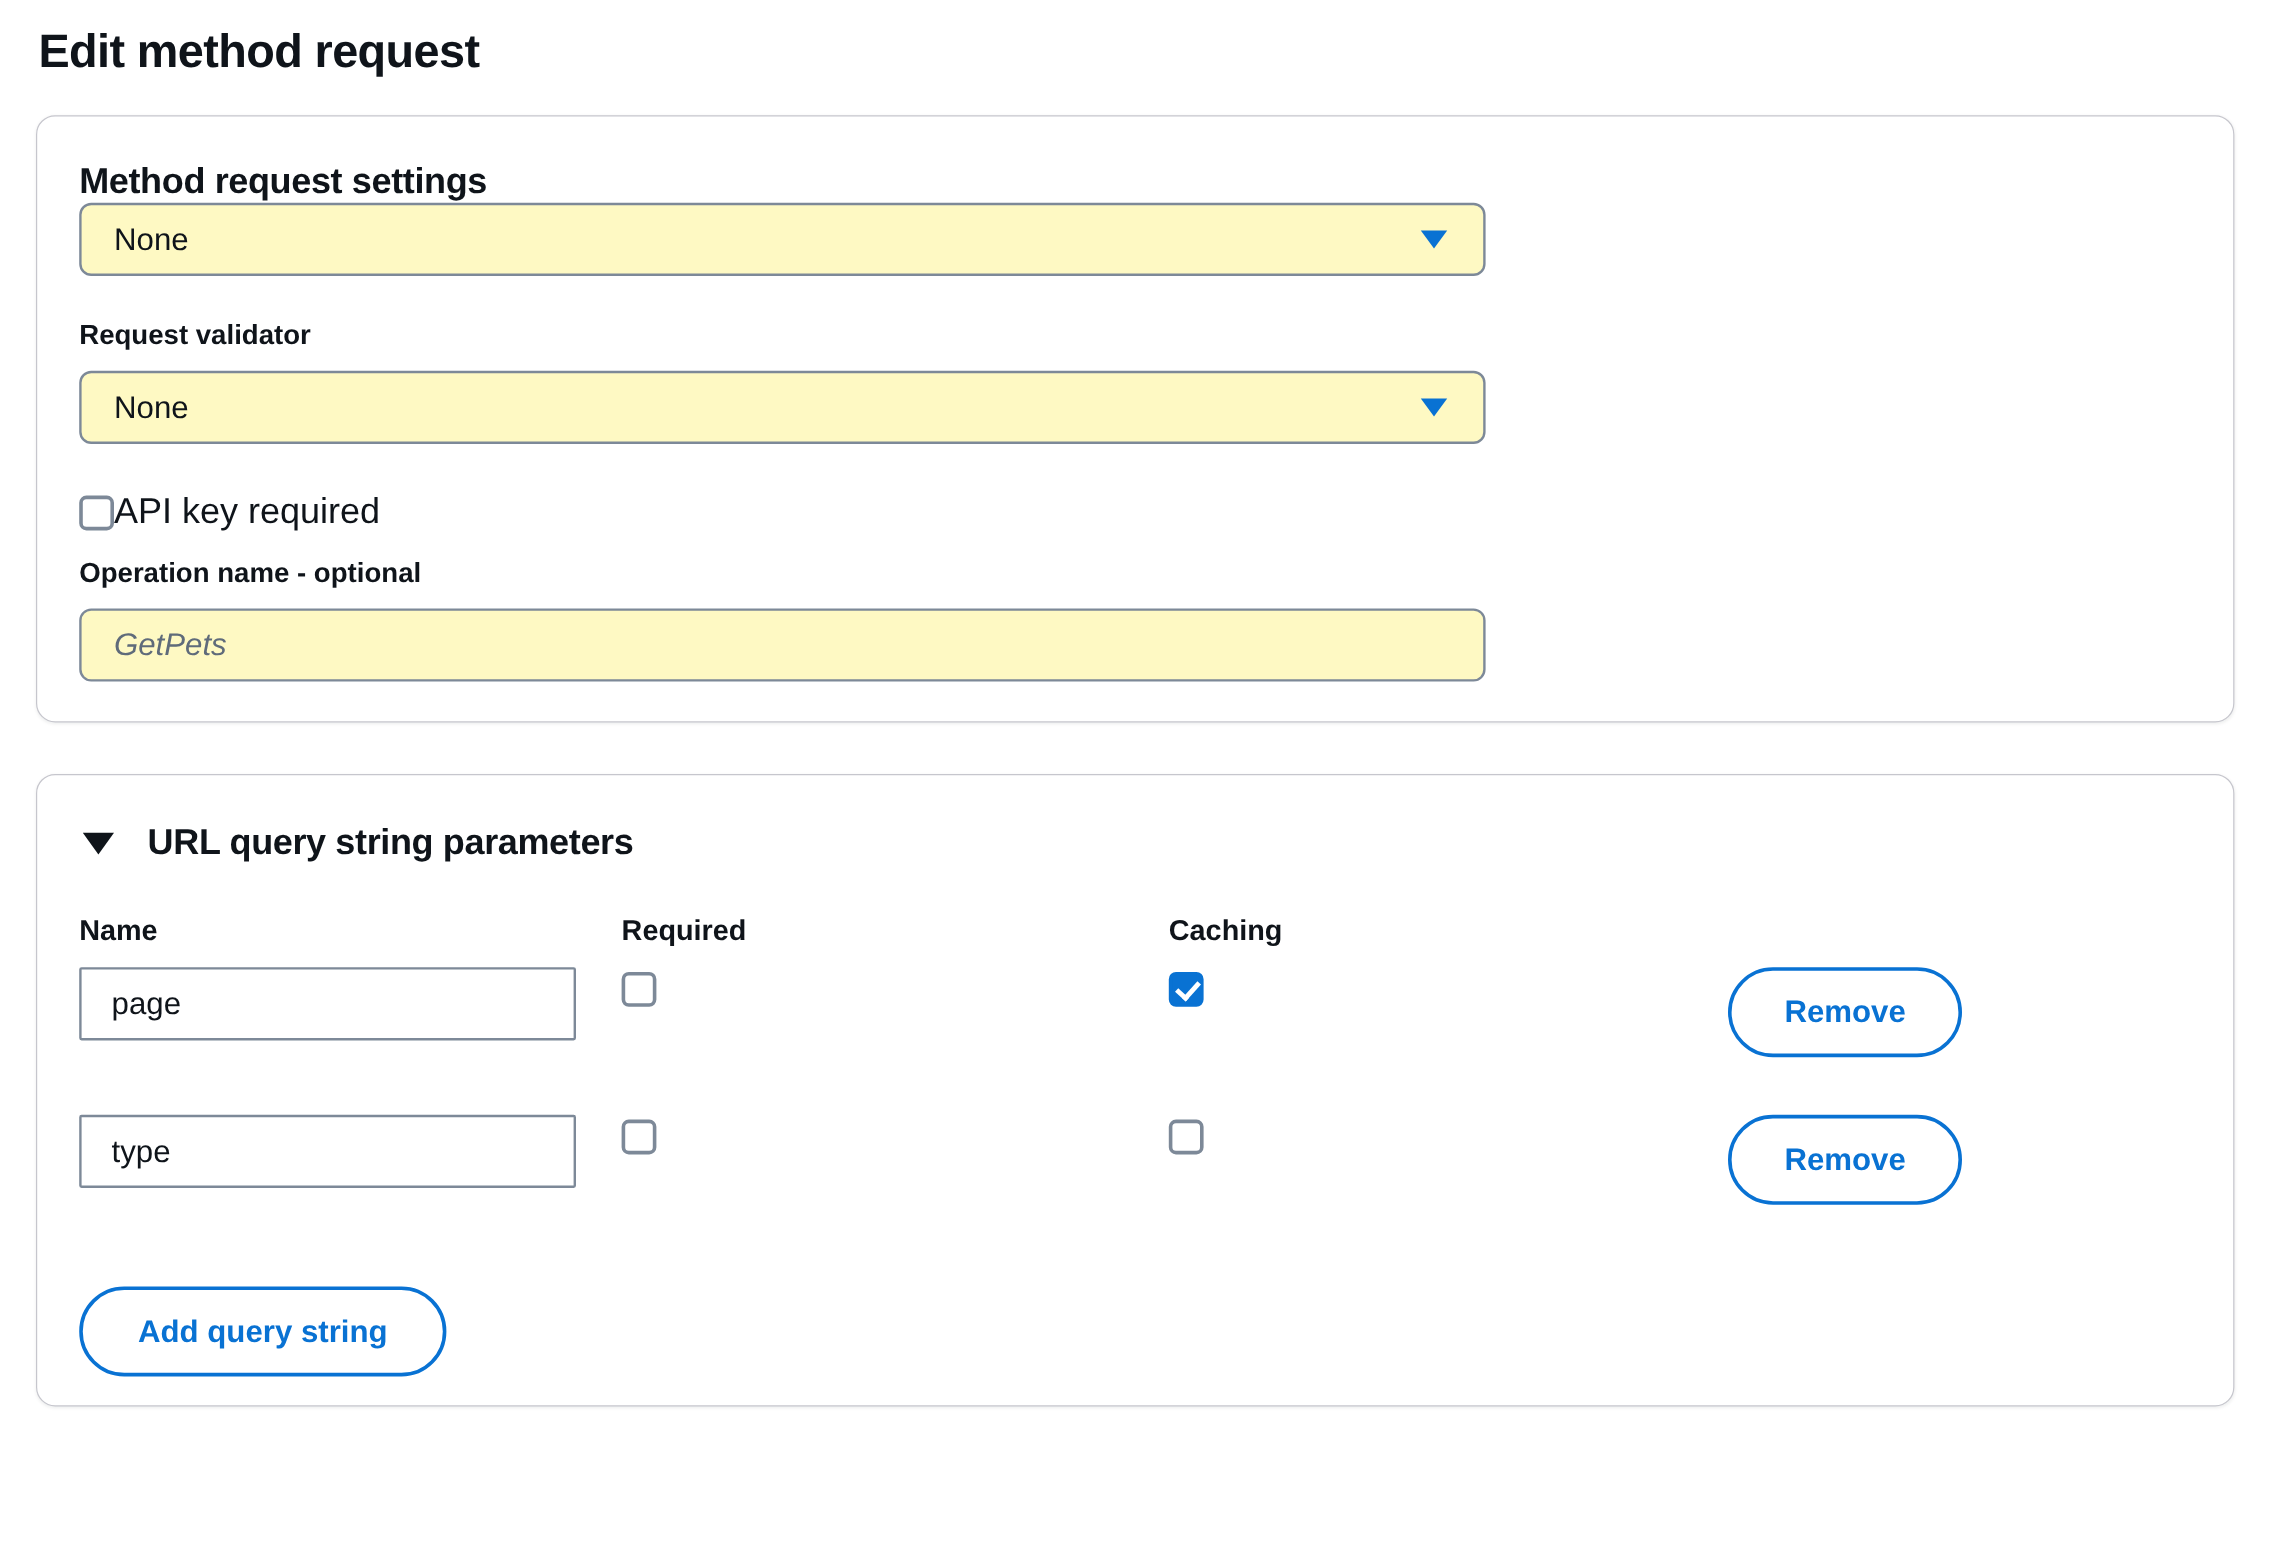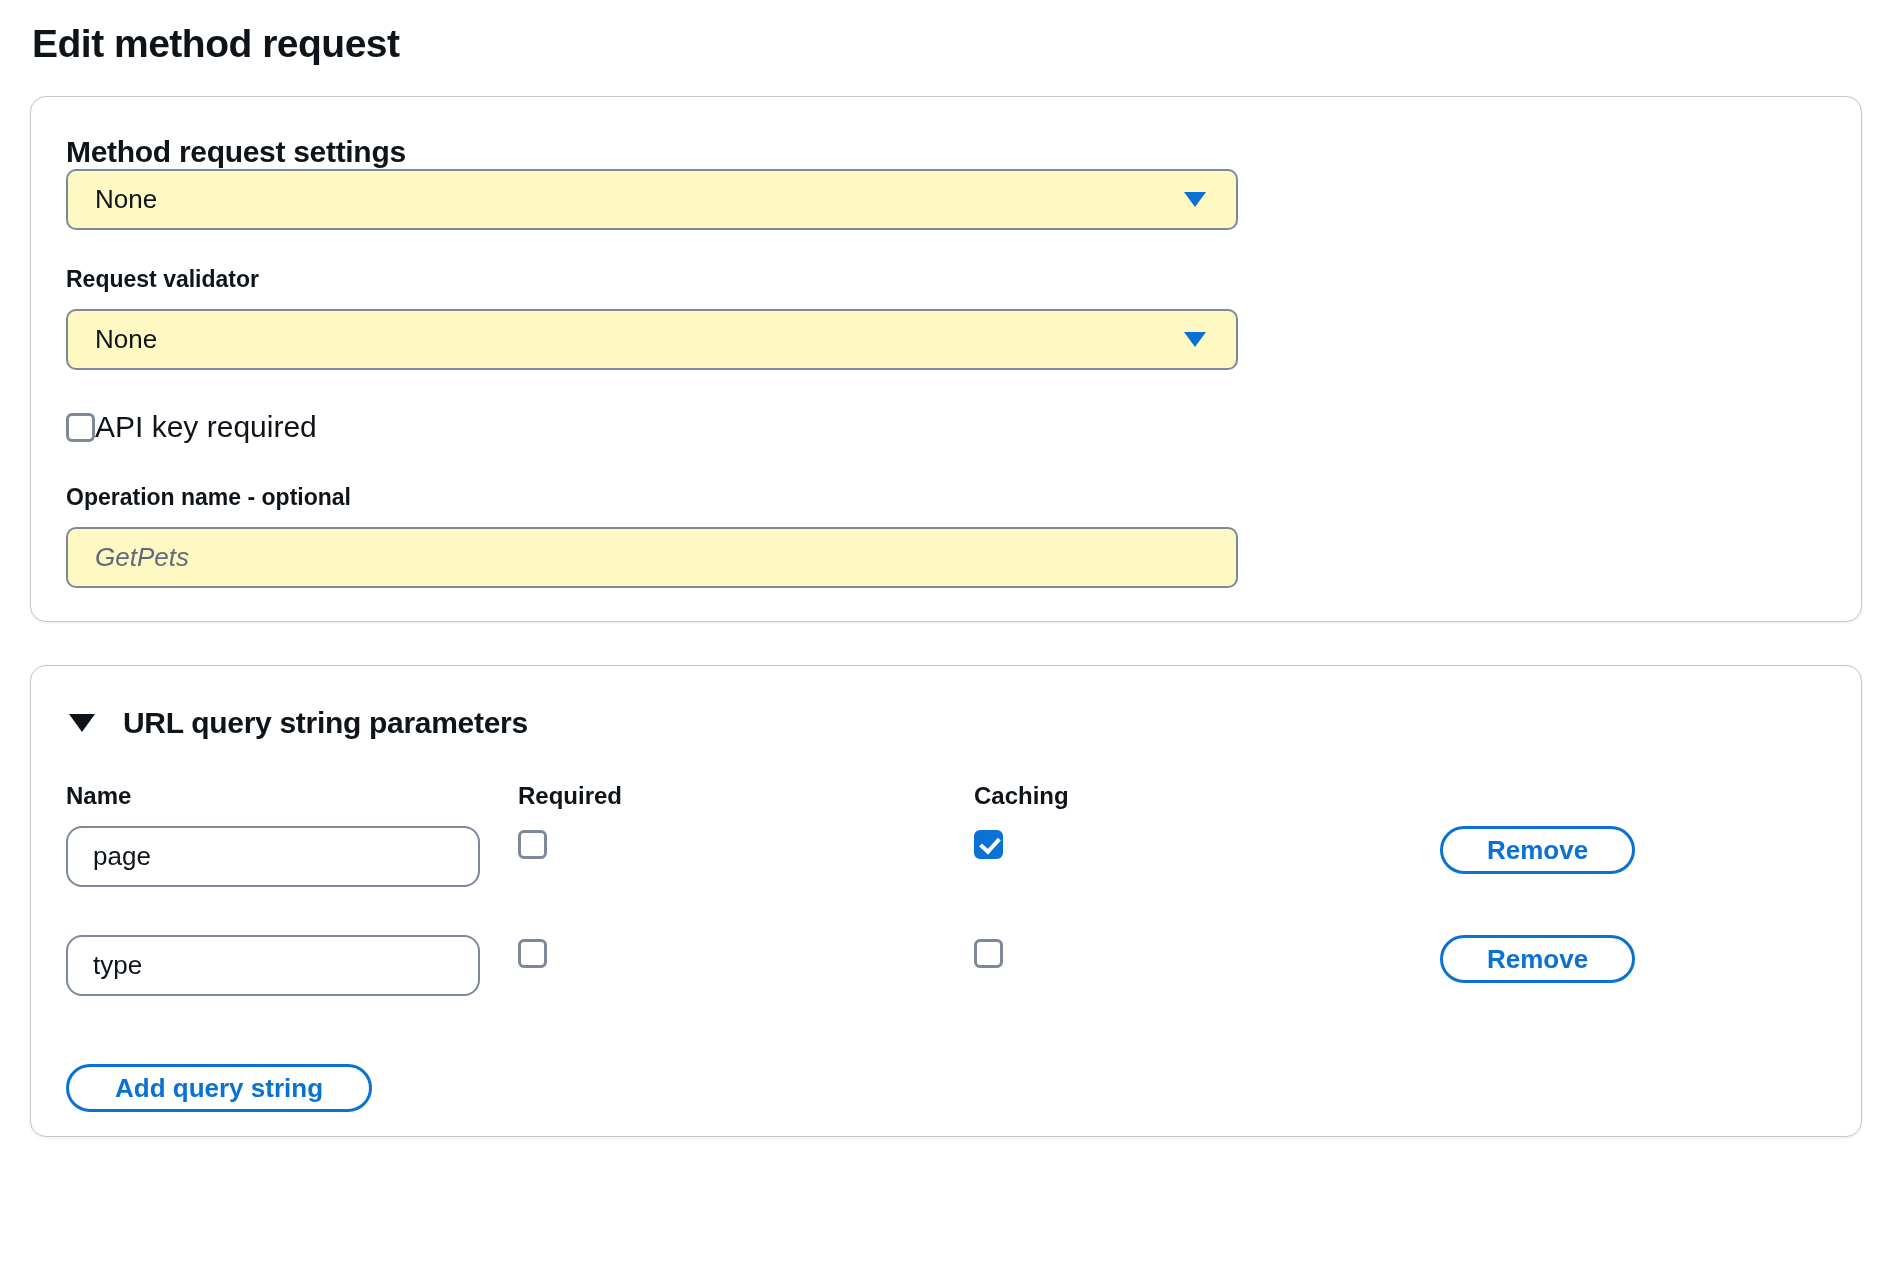--- a/index.html
+++ b/index.html
@@ -127,31 +127,31 @@
     font-size: 24px;
     font-weight: 700;
     padding-bottom: 16px;
   }
   .param-row { display: contents; }
   .cell { padding-bottom: 48px; }
   .name-input {
     width: 414px;
     height: 61px;
     border: 2px solid #7d8998;
-    border-radius: 16px;
+    border-radius: 2px;
     padding: 0 25px;
     font-size: 26px;
     font-family: "Liberation Sans", sans-serif;
     color: #0f141a;
     outline: none;
   }
   .cell-check { padding-top: 4px; }
 
   .pill-button {
-    height: 48px;
+    height: 75px;
     background: #ffffff;
     border: 3px solid #0972d3;
     border-radius: 999px;
     color: #0972d3;
     font-size: 26px;
     font-weight: 700;
     font-family: "Liberation Sans", sans-serif;
     padding: 0 44px;
     cursor: pointer;
     display: inline-flex;
@@ -180,21 +180,21 @@
     <div class="select-field">
       <span>None</span>
       <span class="select-caret"></span>
     </div>
 
     <div class="checkbox-row">
       <div class="checkbox"></div>
       <span>API key required</span>
     </div>
 
-    <div class="field-label" style="margin-top:40px;">Operation name - optional</div>
+    <div class="field-label" style="margin-top:20px;">Operation name - optional</div>
     <div class="text-field">
       <input class="text-input" type="text" placeholder="GetPets" style="">
     </div>
   </div>
 
   <div class="card card-2">
 
     <div class="expander-header">
       <span class="expander-caret"></span>
       <h2 class="card-heading">URL query string parameters</h2>

